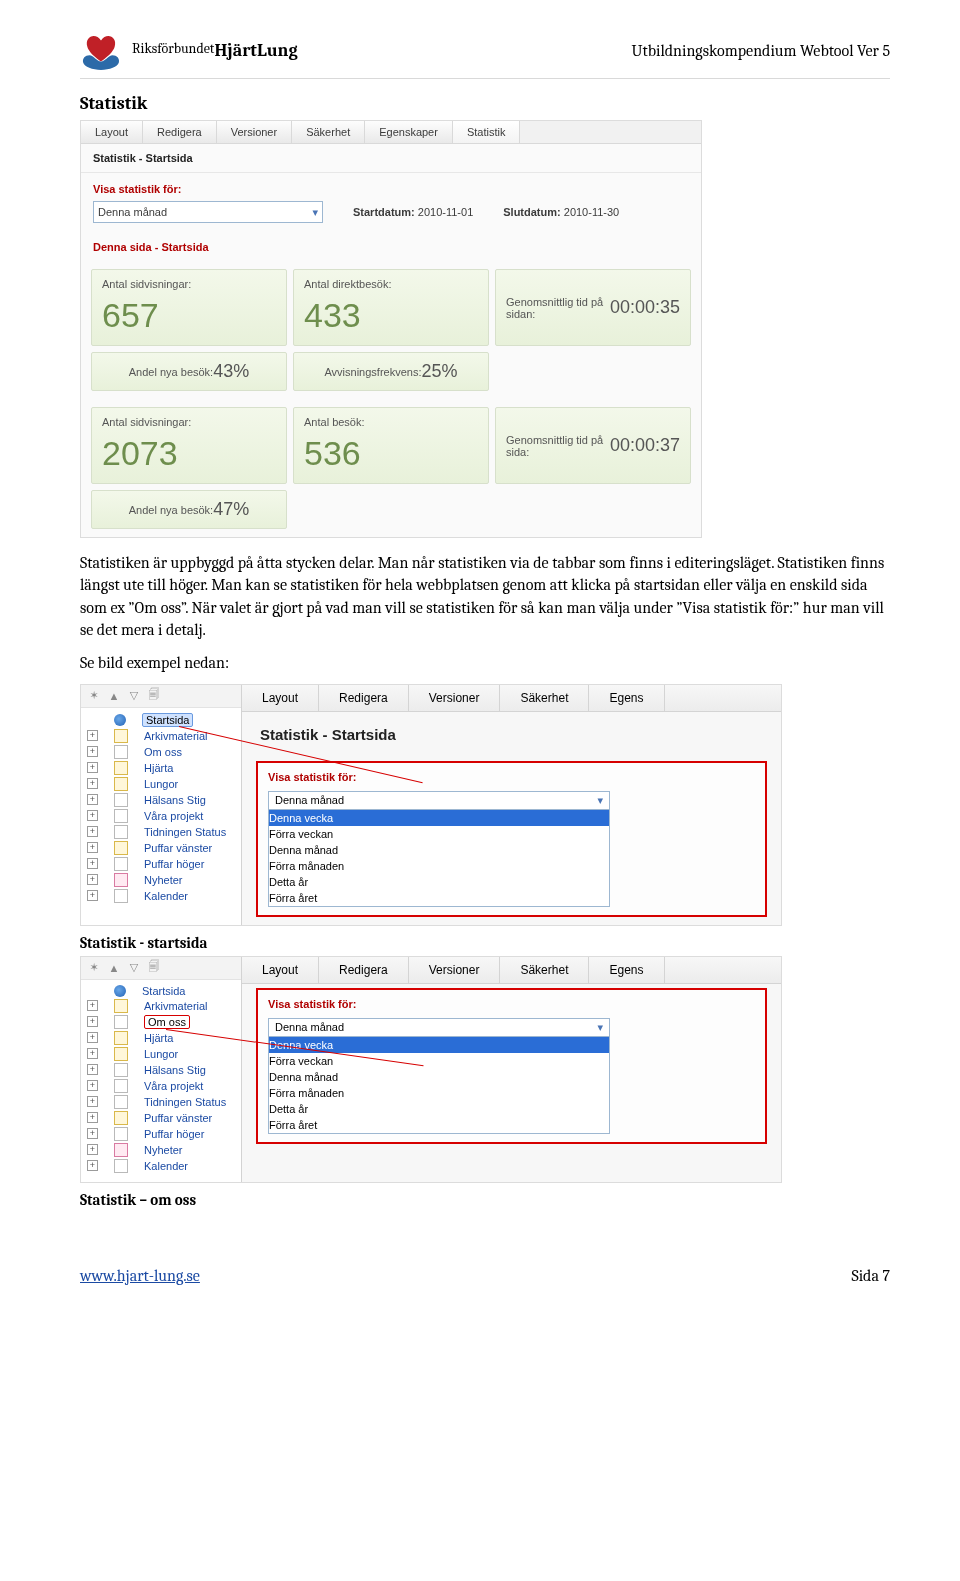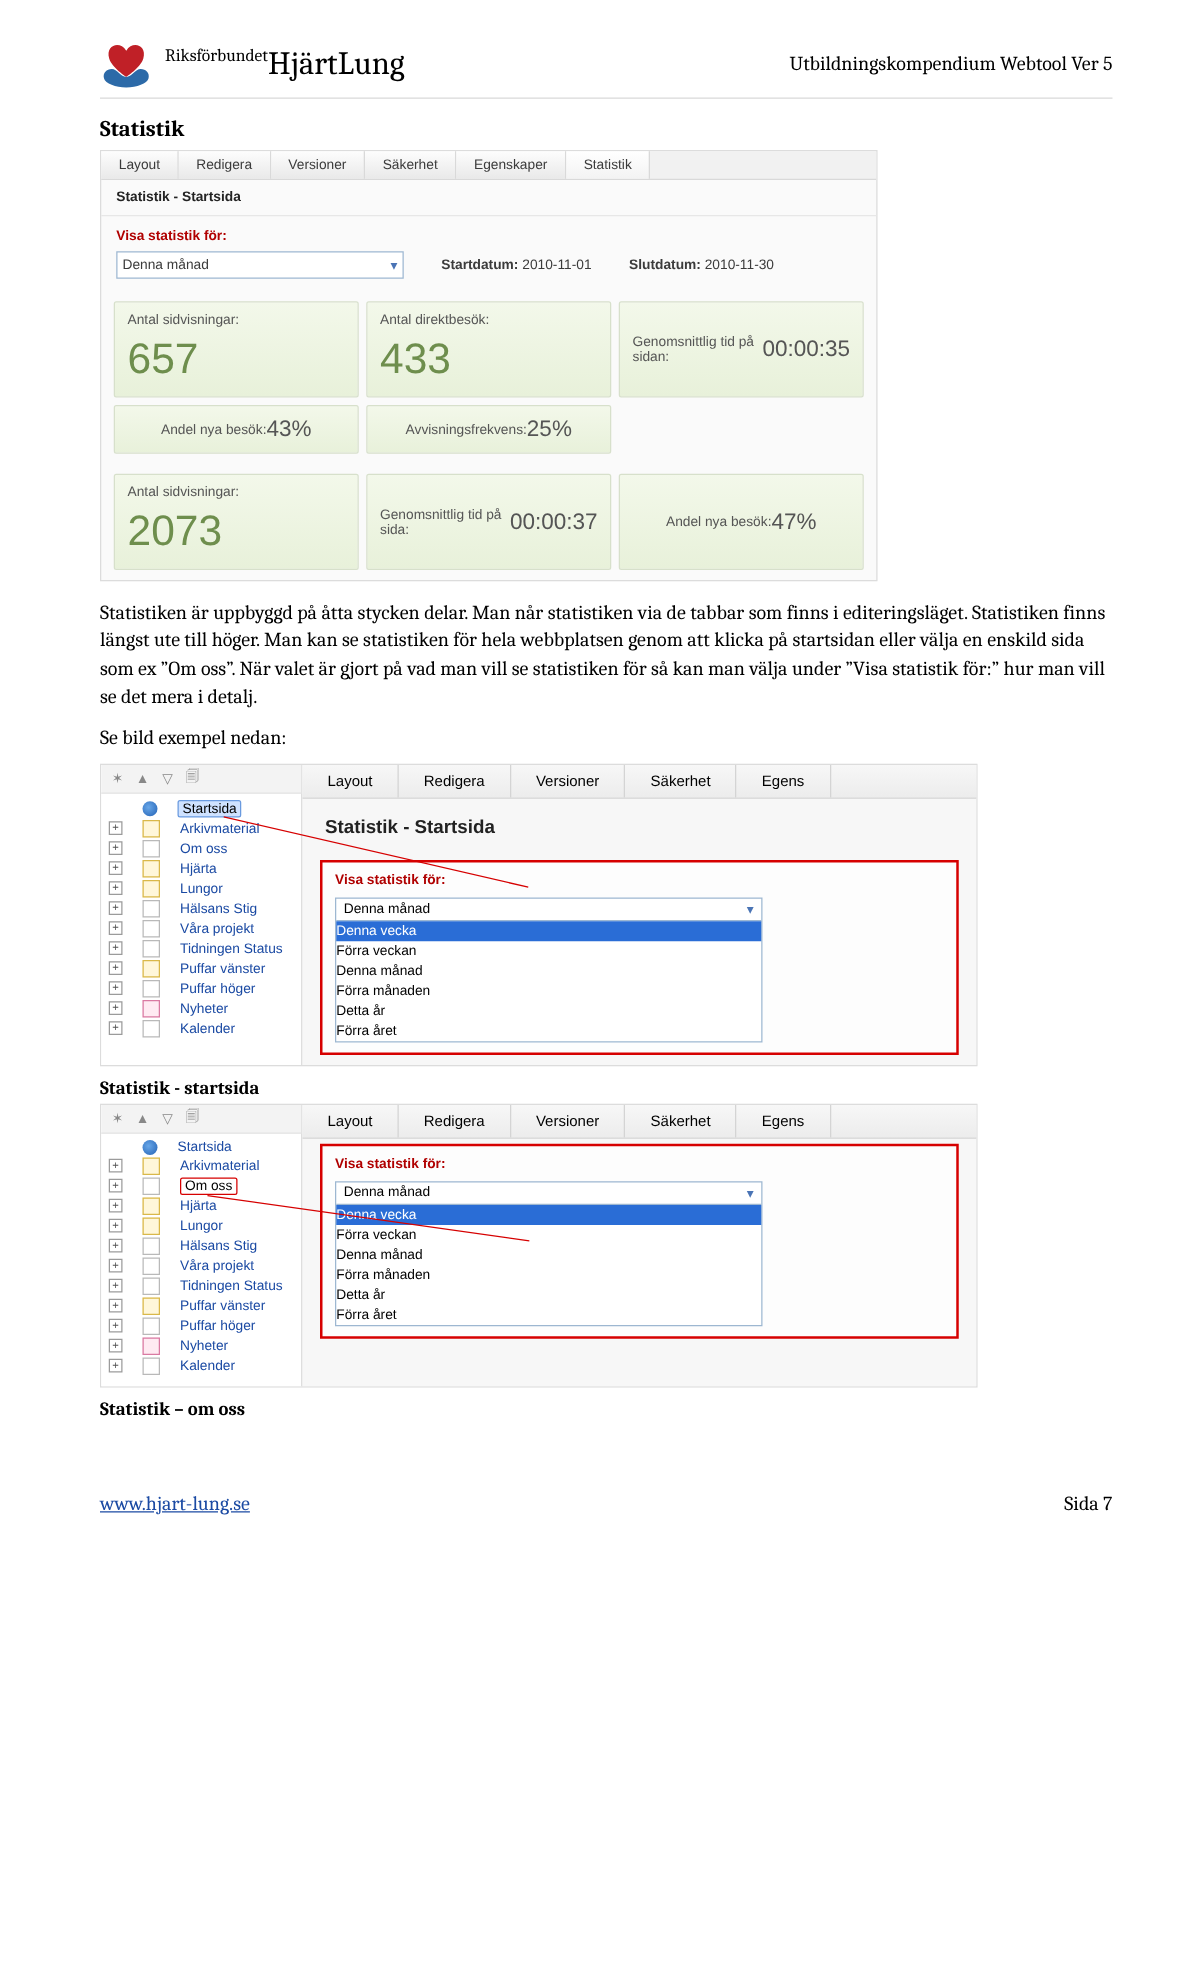--- a/index.html
+++ b/index.html
@@ -2,21 +2,21 @@
 <html><head>
 <meta charset="utf-8">
 <style>
   body{margin:0;font-family:Cambria,Georgia,serif;color:#000;background:#fff;width:960px}
   .page{padding:30px 70px 30px 80px}
   .header-row{display:flex;align-items:center;justify-content:space-between;margin-bottom:6px}
   .logo-block{display:flex;align-items:center;gap:10px}
   .logo-block svg{width:42px;height:42px}
   .logo-text{display:flex;flex-direction:row;line-height:1}
   .logo-text .top{font-size:14px;font-weight:500}
-  .logo-text .bot{font-size:26px;font-weight:400}
+  .logo-text .bot{font-size:18px;font-weight:700}
   .doc-title{font-size:16px;text-align:right;color:#000}
   .hr{border:none;border-top:1px solid #d9d9d9;margin:4px 0 14px}
   .section-heading{font-size:18px;font-weight:700;margin:10px 0 6px}
   .fig{border:1px solid #dcdcdc;background:#fafafa;font-family:Verdana,Arial,sans-serif;color:#3b3b3b}
   .tabsrow{display:flex;background:#f1f1f1;border-bottom:1px solid #d9d9d9}
   .tab{padding:5px 14px;font-size:11px;border-right:1px solid #d9d9d9;background:linear-gradient(#fdfdfd,#e9e9e9);cursor:pointer}
   .tab.active{background:linear-gradient(#fff,#f3f3f3);font-weight:500}
   .panel-subhead{padding:8px 12px;font-size:11px;font-weight:700;color:#232323;border-bottom:1px solid #e7e7e7}
   .blk{padding:10px 12px}
   .red-label{color:#b00000;font-size:11px;font-weight:700;margin-bottom:6px}
@@ -100,20 +100,21 @@
       <div class="red-label">Visa statistik för:</div>
       <div class="filter-row">
         <div class="select-like">
           <span>Denna månad</span>
           <span class="select-caret">▾</span>
         </div>
         <span class="kv"><b>Startdatum:</b> <span>2010-11-01</span></span>
         <span class="kv"><b>Slutdatum:</b> <span>2010-11-30</span></span>
       </div>
     </div>
+    <div class="redhead">Denna sida - Startsida</div>
     <div class="stats-grid">
       <div class="stat-card">
         <div class="lbl">Antal sidvisningar:</div>
         <div class="val-big">657</div>
       </div>
       <div class="stat-card">
         <div class="lbl">Antal direktbesök:</div>
         <div class="val-big">433</div>
       </div>
       <div class="stat-card small">
@@ -127,20 +128,24 @@
       <div class="stat-card small">
         <div class="lbl">Avvisningsfrekvens:</div>
         <div class="val-right">25%</div>
       </div>
       <div></div>
     </div>
     <div class="stats-grid">
       <div class="stat-card wide">
         <div class="lbl">Antal sidvisningar:</div>
         <div class="val-big">2073</div>
+      </div>
+      <div class="stat-card wide">
+        <div class="lbl">Antal besök:</div>
+        <div class="val-big">536</div>
       </div>
       <div class="stat-card small">
         <div class="lbl">Genomsnittlig tid på sida:</div>
         <div class="val-right">00:00:37</div>
       </div>
       <div class="stat-card small">
         <div class="lbl">Andel nya besök:</div>
         <div class="val-right">47%</div>
       </div>
     </div>

